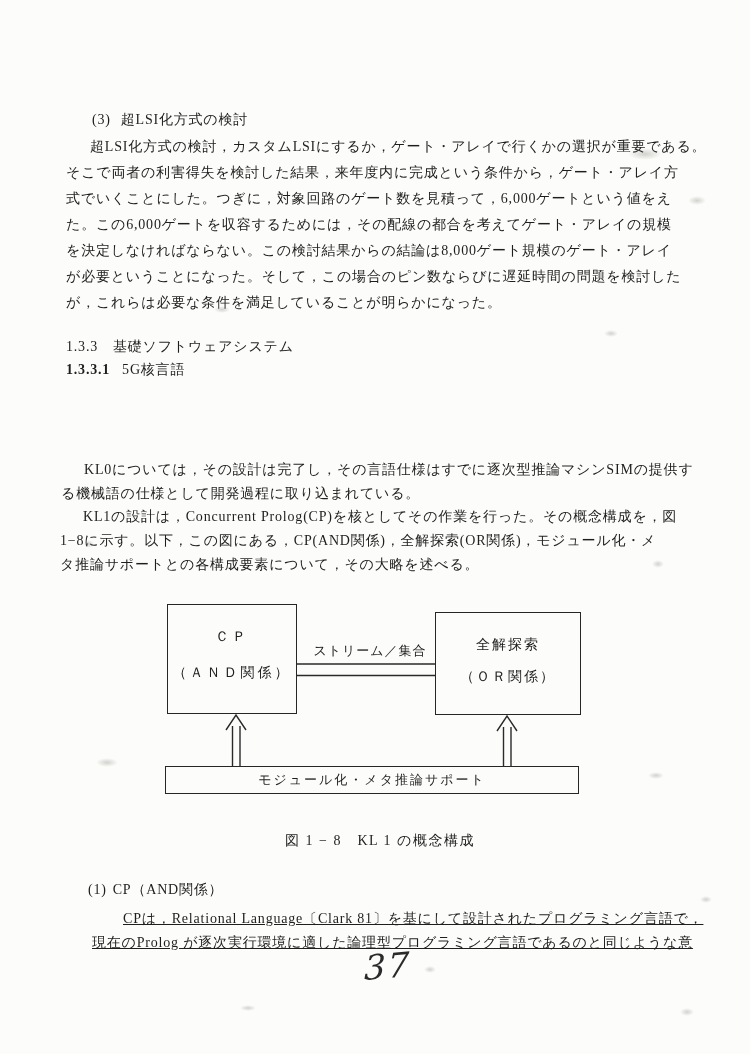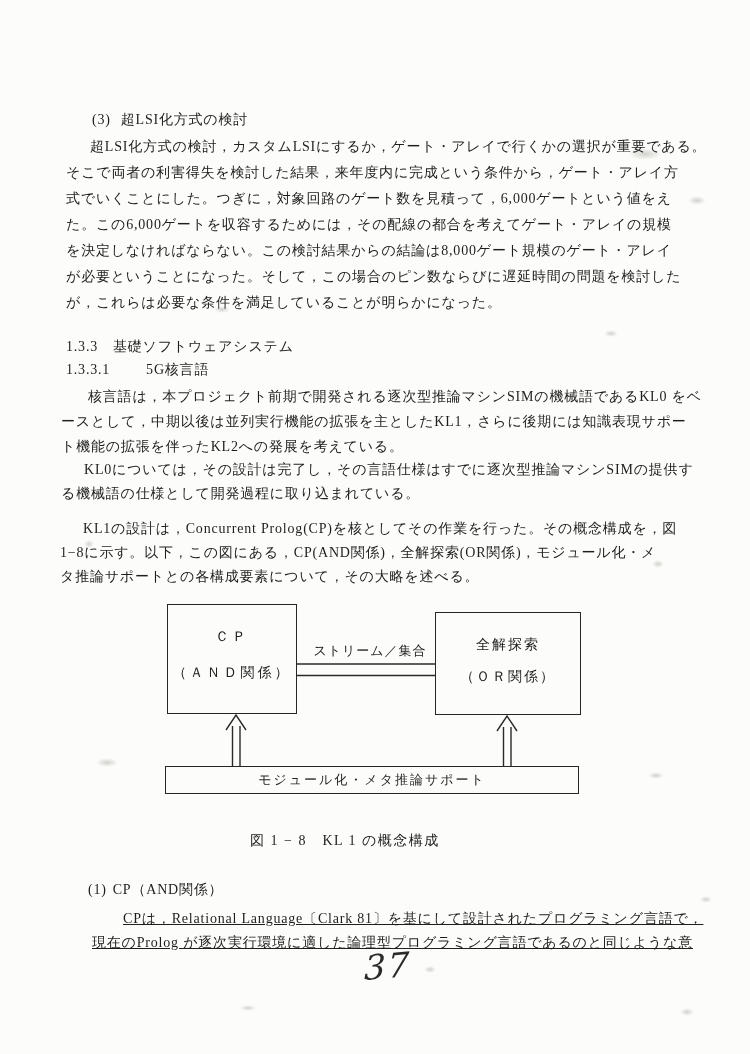--- a/index.html
+++ b/index.html
@@ -10,34 +10,34 @@
     background:#fcfcfa;
     overflow:hidden;
     font-family:"Liberation Serif","DejaVu Serif",serif;
     color:#1e1e1e;
     -webkit-font-smoothing:antialiased;
   }
   .heading{position:absolute;font-size:14px;letter-spacing:0.8px;line-height:20px;white-space:nowrap;}
   .heading .h-label{display:inline-block;}
   .heading .gap10{margin-right:10px;}
   .heading .gap15{margin-right:15px;}
-  .heading .gap20{margin-right:36px;}
+  .heading .gap20{margin-right:12px;font-weight:bold;}
   .heading .gap6{margin-right:6px;}
   .para{position:absolute;font-size:14px;letter-spacing:0.8px;white-space:nowrap;}
   .para .line{white-space:nowrap;}
   #vlsi-para{left:66px;top:134px;line-height:26px;}
   #vlsi-para .fl{padding-left:24px;}
   #vlsi-heading{left:92px;top:110px;}
   #s133-heading{left:66px;top:337px;}
   #s1331-heading{left:66px;top:360px;}
   #kernel-para{left:61px;top:384px;line-height:25px;}
   #kernel-para .fl{padding-left:27px;}
   #kl0-para{left:61px;top:458px;line-height:24px;}
   #kl0-para .fl{padding-left:23px;}
-  #kl1-para{left:60px;top:505px;line-height:24px;margin-top:12px;}
+  #kl1-para{left:60px;top:505px;line-height:24px;}
   #kl1-para .fl{padding-left:23px;}
   #cp-heading{left:88px;top:880px;}
   #cp-para{left:92px;top:907px;line-height:24px;text-decoration:underline;}
   #cp-para .fl{padding-left:31px;}
 
   
   .fig-box{
     position:absolute;
     border:1.5px solid #262626;
     background:#fcfcfa;
@@ -47,21 +47,21 @@
   }
   #fig-box-cp{left:167px;top:604px;width:130px;height:110px;padding-top:22px;gap:16px;letter-spacing:3px;}
   #fig-box-search{left:435px;top:612px;width:146px;height:103px;padding-top:22px;gap:12px;letter-spacing:2px;}
   #fig-box-module{left:165px;top:766px;width:414px;height:28px;justify-content:center;font-size:13px;letter-spacing:2px;}
   #fig-connector-label{
     position:absolute;left:300px;top:641px;width:140px;
     text-align:center;font-size:13px;letter-spacing:1px;line-height:20px;
   }
   #fig-caption{
     position:absolute;left:250px;top:831px;width:260px;
-    text-align:left;font-size:14px;letter-spacing:1.5px;line-height:20px;
+    text-align:center;font-size:14px;letter-spacing:1.5px;line-height:20px;
   }
   #fig-svg{position:absolute;left:0;top:0;pointer-events:none;}
 
   
   #page-number{
     position:absolute;left:364px;top:946px;
     font-family:"DejaVu Serif",serif;
     font-style:italic;font-size:34px;color:#2b2b2b;
     transform:rotate(-5deg) skewX(-6deg);
     letter-spacing:2px;
@@ -93,25 +93,20 @@
   </div>
 
   <div class="heading" id="s133-heading">
     <span class="h-label gap15">1.3.3</span><span class="h-title">基礎ソフトウェアシステム</span>
   </div>
 
   <div class="heading" id="s1331-heading">
     <span class="h-label gap20">1.3.3.1</span><span class="h-title">5G核言語</span>
   </div>
 
-  <div class="para" id="kernel-para">
-    <div class="line fl">核言語は，本プロジェクト前期で開発される逐次型推論マシンSIMの機械語であるKL0 をベ</div>
-    <div class="line">ースとして，中期以後は並列実行機能の拡張を主としたKL1，さらに後期には知識表現サポー</div>
-    <div class="line">ト機能の拡張を伴ったKL2への発展を考えている。</div>
-  </div>
 
   <div class="para" id="kl0-para">
     <div class="line fl">KL0については，その設計は完了し，その言語仕様はすでに逐次型推論マシンSIMの提供す</div>
     <div class="line">る機械語の仕様として開発過程に取り込まれている。</div>
   </div>
 
   <div class="para" id="kl1-para">
     <div class="line fl">KL1の設計は，Concurrent Prolog(CP)を核としてその作業を行った。その概念構成を，図</div>
     <div class="line">1−8に示す。以下，この図にある，CP(AND関係)，全解探索(OR関係)，モジュール化・メ</div>
     <div class="line">タ推論サポートとの各構成要素について，その大略を述べる。</div>

